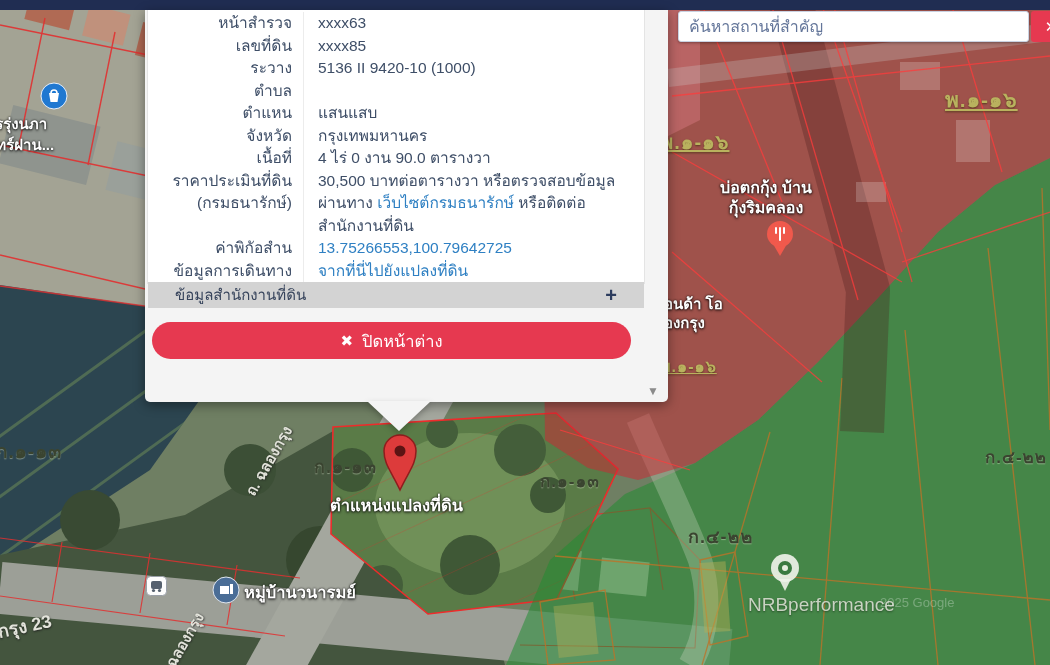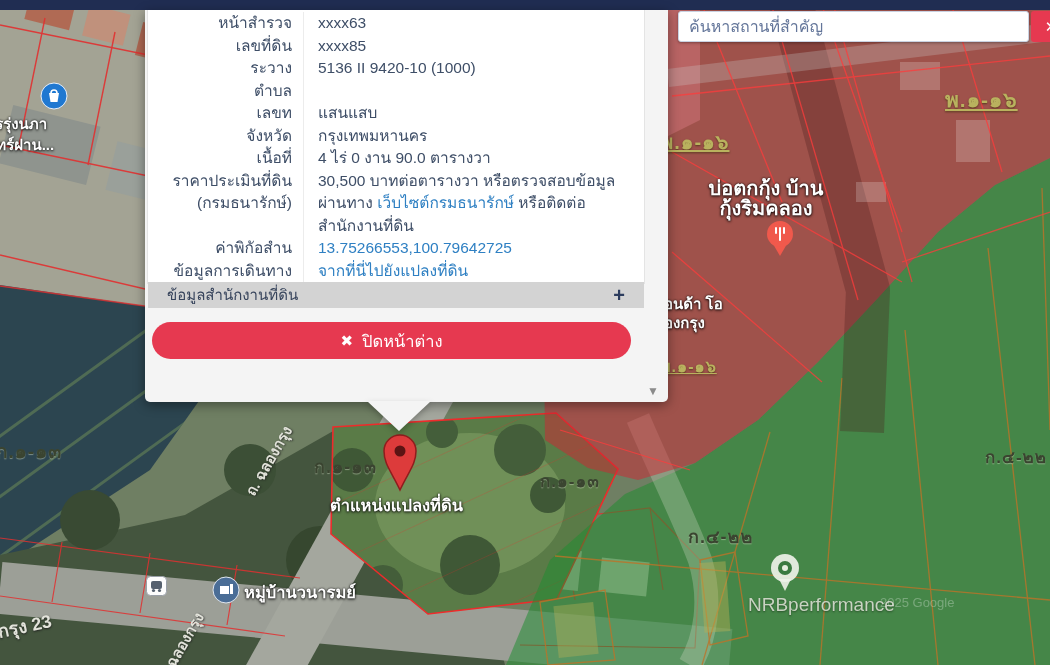--- a/index.html
+++ b/index.html
@@ -34,21 +34,21 @@
     background:#f4f4f4;border-radius:0 0 5px 5px;box-shadow:0 3px 12px rgba(0,0,0,.4);}
   #popup .card{position:absolute;left:2px;top:0;width:498px;height:274px;background:#fff;
     border:1px solid #e4e4e4;border-top:none;box-sizing:border-box;}
   .info-table{position:absolute;left:0;top:2px;width:100%;}
   .row{display:flex;font-size:15.5px;line-height:22.5px;color:#3e4e67;}
   .row .lbl{width:156px;flex:none;text-align:right;padding-right:11px;box-sizing:border-box;
     border-right:1px solid #ececec;}
   .row .val{flex:1;padding-left:14px;padding-right:8px;}
   a.link{color:#2f80c3;text-decoration:none;cursor:pointer;}
   .section-bar{position:absolute;left:0;right:0;top:272px;height:26px;background:#d3d3d3;
-    display:flex;align-items:center;justify-content:space-between;padding:0 19px;
+    display:flex;align-items:center;justify-content:space-between;padding:0 27px;
     font-size:15px;color:#37445c;}
   .section-bar .plus{font-size:20px;font-weight:700;color:#2c3c5e;cursor:pointer;line-height:1;}
   .close-btn{position:absolute;left:4px;right:13px;top:312px;height:37px;background:#e63950;
     border:none;border-radius:19px;color:#fff;font-size:16.5px;cursor:pointer;
     display:flex;align-items:center;justify-content:center;gap:9px;
     font-family:"Liberation Sans","DejaVu Sans",sans-serif;}
   .close-btn .x{font-size:15px;font-weight:700;}
   .collapse-arrow{position:absolute;right:9px;top:374px;color:#8b8b8b;font-size:12px;cursor:pointer;}
   #popup .tail{position:absolute;left:222px;top:391px;width:0;height:0;
     border-left:32px solid transparent;border-right:32px solid transparent;
@@ -197,21 +197,21 @@
 <span class="mlabel zone-khaki" style="left:660px;top:126px;font-size:20px;">พ.๑-๑๖</span>
 <span class="mlabel zone-khaki" style="left:660px;top:354px;font-size:16px;">พ.๑-๑๖</span>
 <span class="mlabel zone-dark" style="left:-4px;top:436px;font-size:19px;">ก.๑-๑๓</span>
 <span class="mlabel zone-dark" style="left:314px;top:452px;font-size:18px;">ก.๑-๑๓</span>
 <span class="mlabel zone-dark" style="left:540px;top:467px;font-size:17px;">ก.๑-๑๓</span>
 <span class="mlabel zone-dark" style="left:985px;top:443px;font-size:17px;">ก.๔-๒๒</span>
 <span class="mlabel zone-dark" style="left:688px;top:522px;font-size:18px;">ก.๔-๒๒</span>
 
 <span class="mlabel poi-white" style="left:330px;top:492px;font-size:16.5px;">ตำแหน่งแปลงที่ดิน</span>
 
-<div class="mlabel poi-white" style="left:700px;top:178px;width:132px;text-align:center;font-size:20px;line-height:20px;">
+<div class="mlabel poi-white" style="left:700px;top:178px;width:132px;text-align:center;font-size:16px;line-height:20px;">
   <div>บ่อตกกุ้ง บ้าน</div>
   <div>กุ้งริมคลอง</div>
 </div>
 <div class="poi-badge" style="left:764px;top:220px;">
   <svg width="32" height="38">
       <path d="M16,36 L9,24 L23,24 Z" fill="#f0594c"></path>
     <circle cx="16" cy="14" r="13" fill="#f0594c"></circle>
     <g stroke="#fff" stroke-width="2" stroke-linecap="round">
       <line x1="12" y1="8" x2="12" y2="13"></line>
         <line x1="16" y1="8" x2="16" y2="13"></line>
@@ -288,21 +288,21 @@
         <div class="val">xxxx85</div>
       </div>
       <div class="row">
         <div class="lbl">ระวาง</div>
         <div class="val">5136 II 9420-10 (1000)</div>
       </div>
       <div class="row">
         <div class="lbl">ตำบล</div>
       </div>
       <div class="row">
-        <div class="lbl">เลขท</div>
+        <div class="lbl">ตำแหน</div>
         <div class="val">แสนแสบ</div>
       </div>
       <div class="row">
         <div class="lbl">จังหวัด</div>
         <div class="val">กรุงเทพมหานคร</div>
       </div>
       <div class="row">
         <div class="lbl">เนื้อที่</div>
         <div class="val">4 ไร่ 0 งาน 90.0 ตารางวา</div>
       </div>

